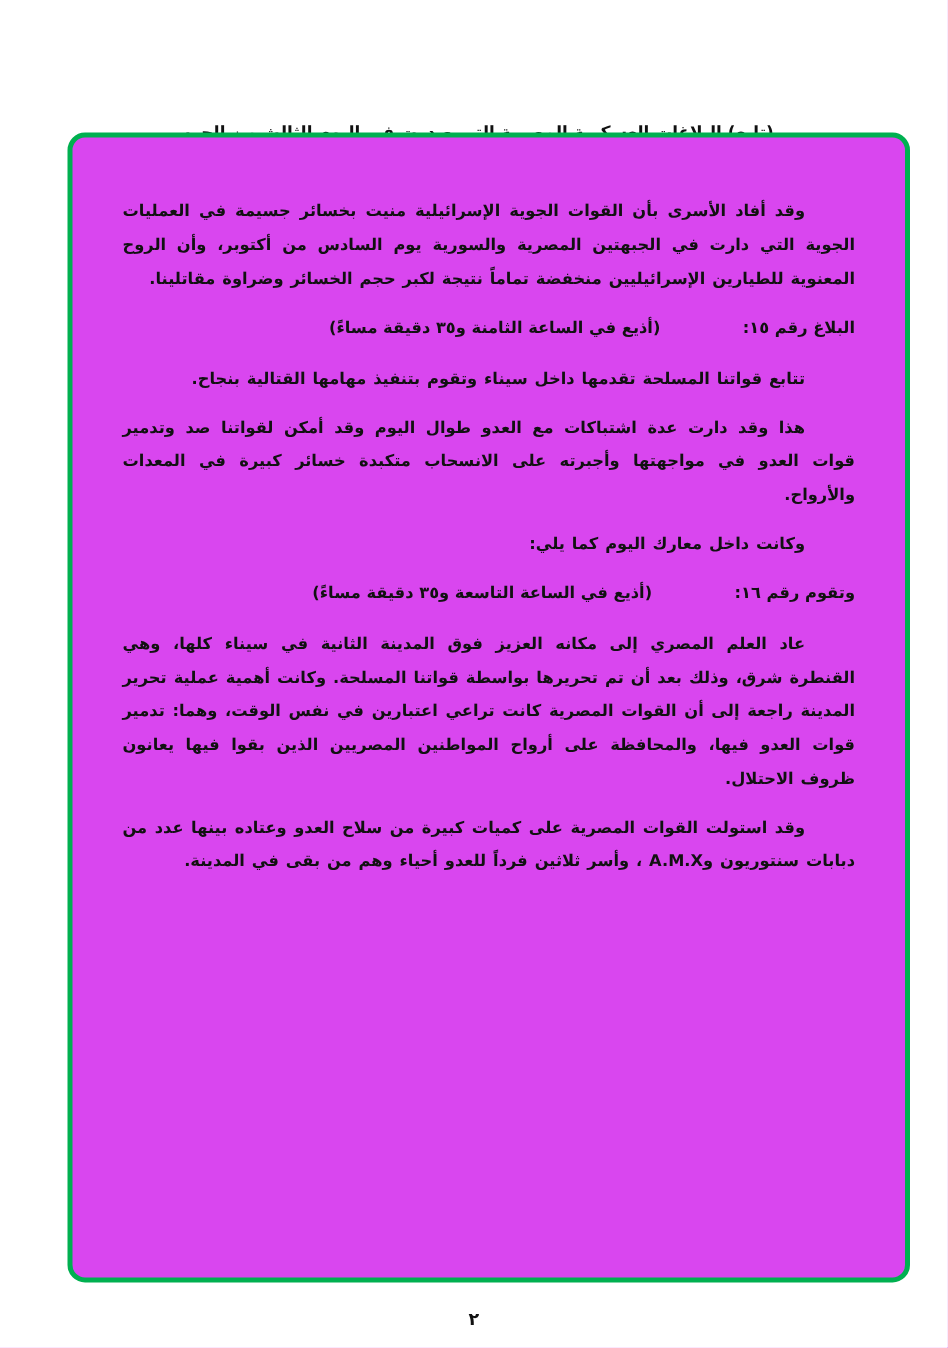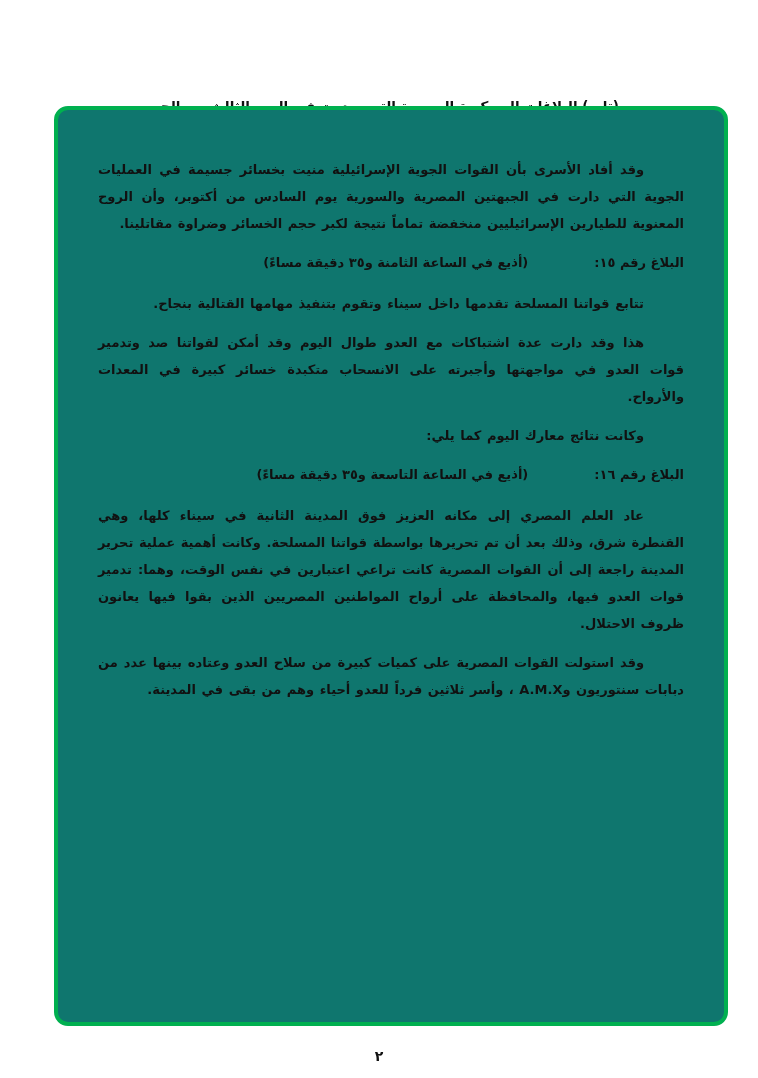--- a/index.html
+++ b/index.html
@@ -28,21 +28,21 @@
   .green-box {
     position: absolute;
     left: 30px;
     right: 30px;
     top: 106px;
     height: 920px;
     border: 4px solid #00b050;
     border-radius: 14px;
     padding: 46px 40px 30px 40px;
     direction: rtl;
-    background: #0f766e;
+    background: #d946ef;
     margin-left: 24px;
   }
   .para {
     font-size: 13px;
     font-weight: bold;
     line-height: 27px;
     text-align: justify;
     margin-bottom: 12px;
     word-spacing: 1px;
   }
@@ -81,26 +81,26 @@
     <div class="bulletin">
       <span>البلاغ رقم ١٥:</span>
       <span>(أذيع في الساعة الثامنة و٣٥ دقيقة مساءً)</span>
     </div>
 
     <p class="para indent">تتابع قواتنا المسلحة تقدمها داخل سيناء وتقوم بتنفيذ مهامها القتالية بنجاح.</p>
 
     <p class="para indent">هذا وقد دارت عدة اشتباكات مع العدو طوال اليوم وقد أمكن لقواتنا صد وتدمير قوات العدو في مواجهتها وأجبرته على الانسحاب متكبدة خسائر كبيرة في المعدات والأرواح.</p>
 
 
-    <p class="para indent results-intro">وكانت نتائج معارك اليوم كما يلي:</p>
+    <p class="para indent results-intro">وكانت داخل معارك اليوم كما يلي:</p>
 
 
 
     <div class="bulletin">
-      <span>البلاغ رقم ١٦:</span>
+      <span>وتقوم رقم ١٦:</span>
       <span>(أذيع في الساعة التاسعة و٣٥ دقيقة مساءً)</span>
     </div>
 
     <p class="para indent">عاد العلم المصري إلى مكانه العزيز فوق المدينة الثانية في سيناء كلها، وهي القنطرة شرق، وذلك بعد أن تم تحريرها بواسطة قواتنا المسلحة. وكانت أهمية عملية تحرير المدينة راجعة إلى أن القوات المصرية كانت تراعي اعتبارين في نفس الوقت، وهما: تدمير قوات العدو فيها، والمحافظة على أرواح المواطنين المصريين الذين بقوا فيها يعانون ظروف الاحتلال.</p>
 
 
     <p class="para indent">وقد استولت القوات المصرية على كميات كبيرة من سلاح العدو وعتاده بينها عدد من دبابات سنتوريون وA.M.X ، وأسر ثلاثين فرداً للعدو أحياء وهم من بقى في المدينة.</p>
 
   </div>
 

